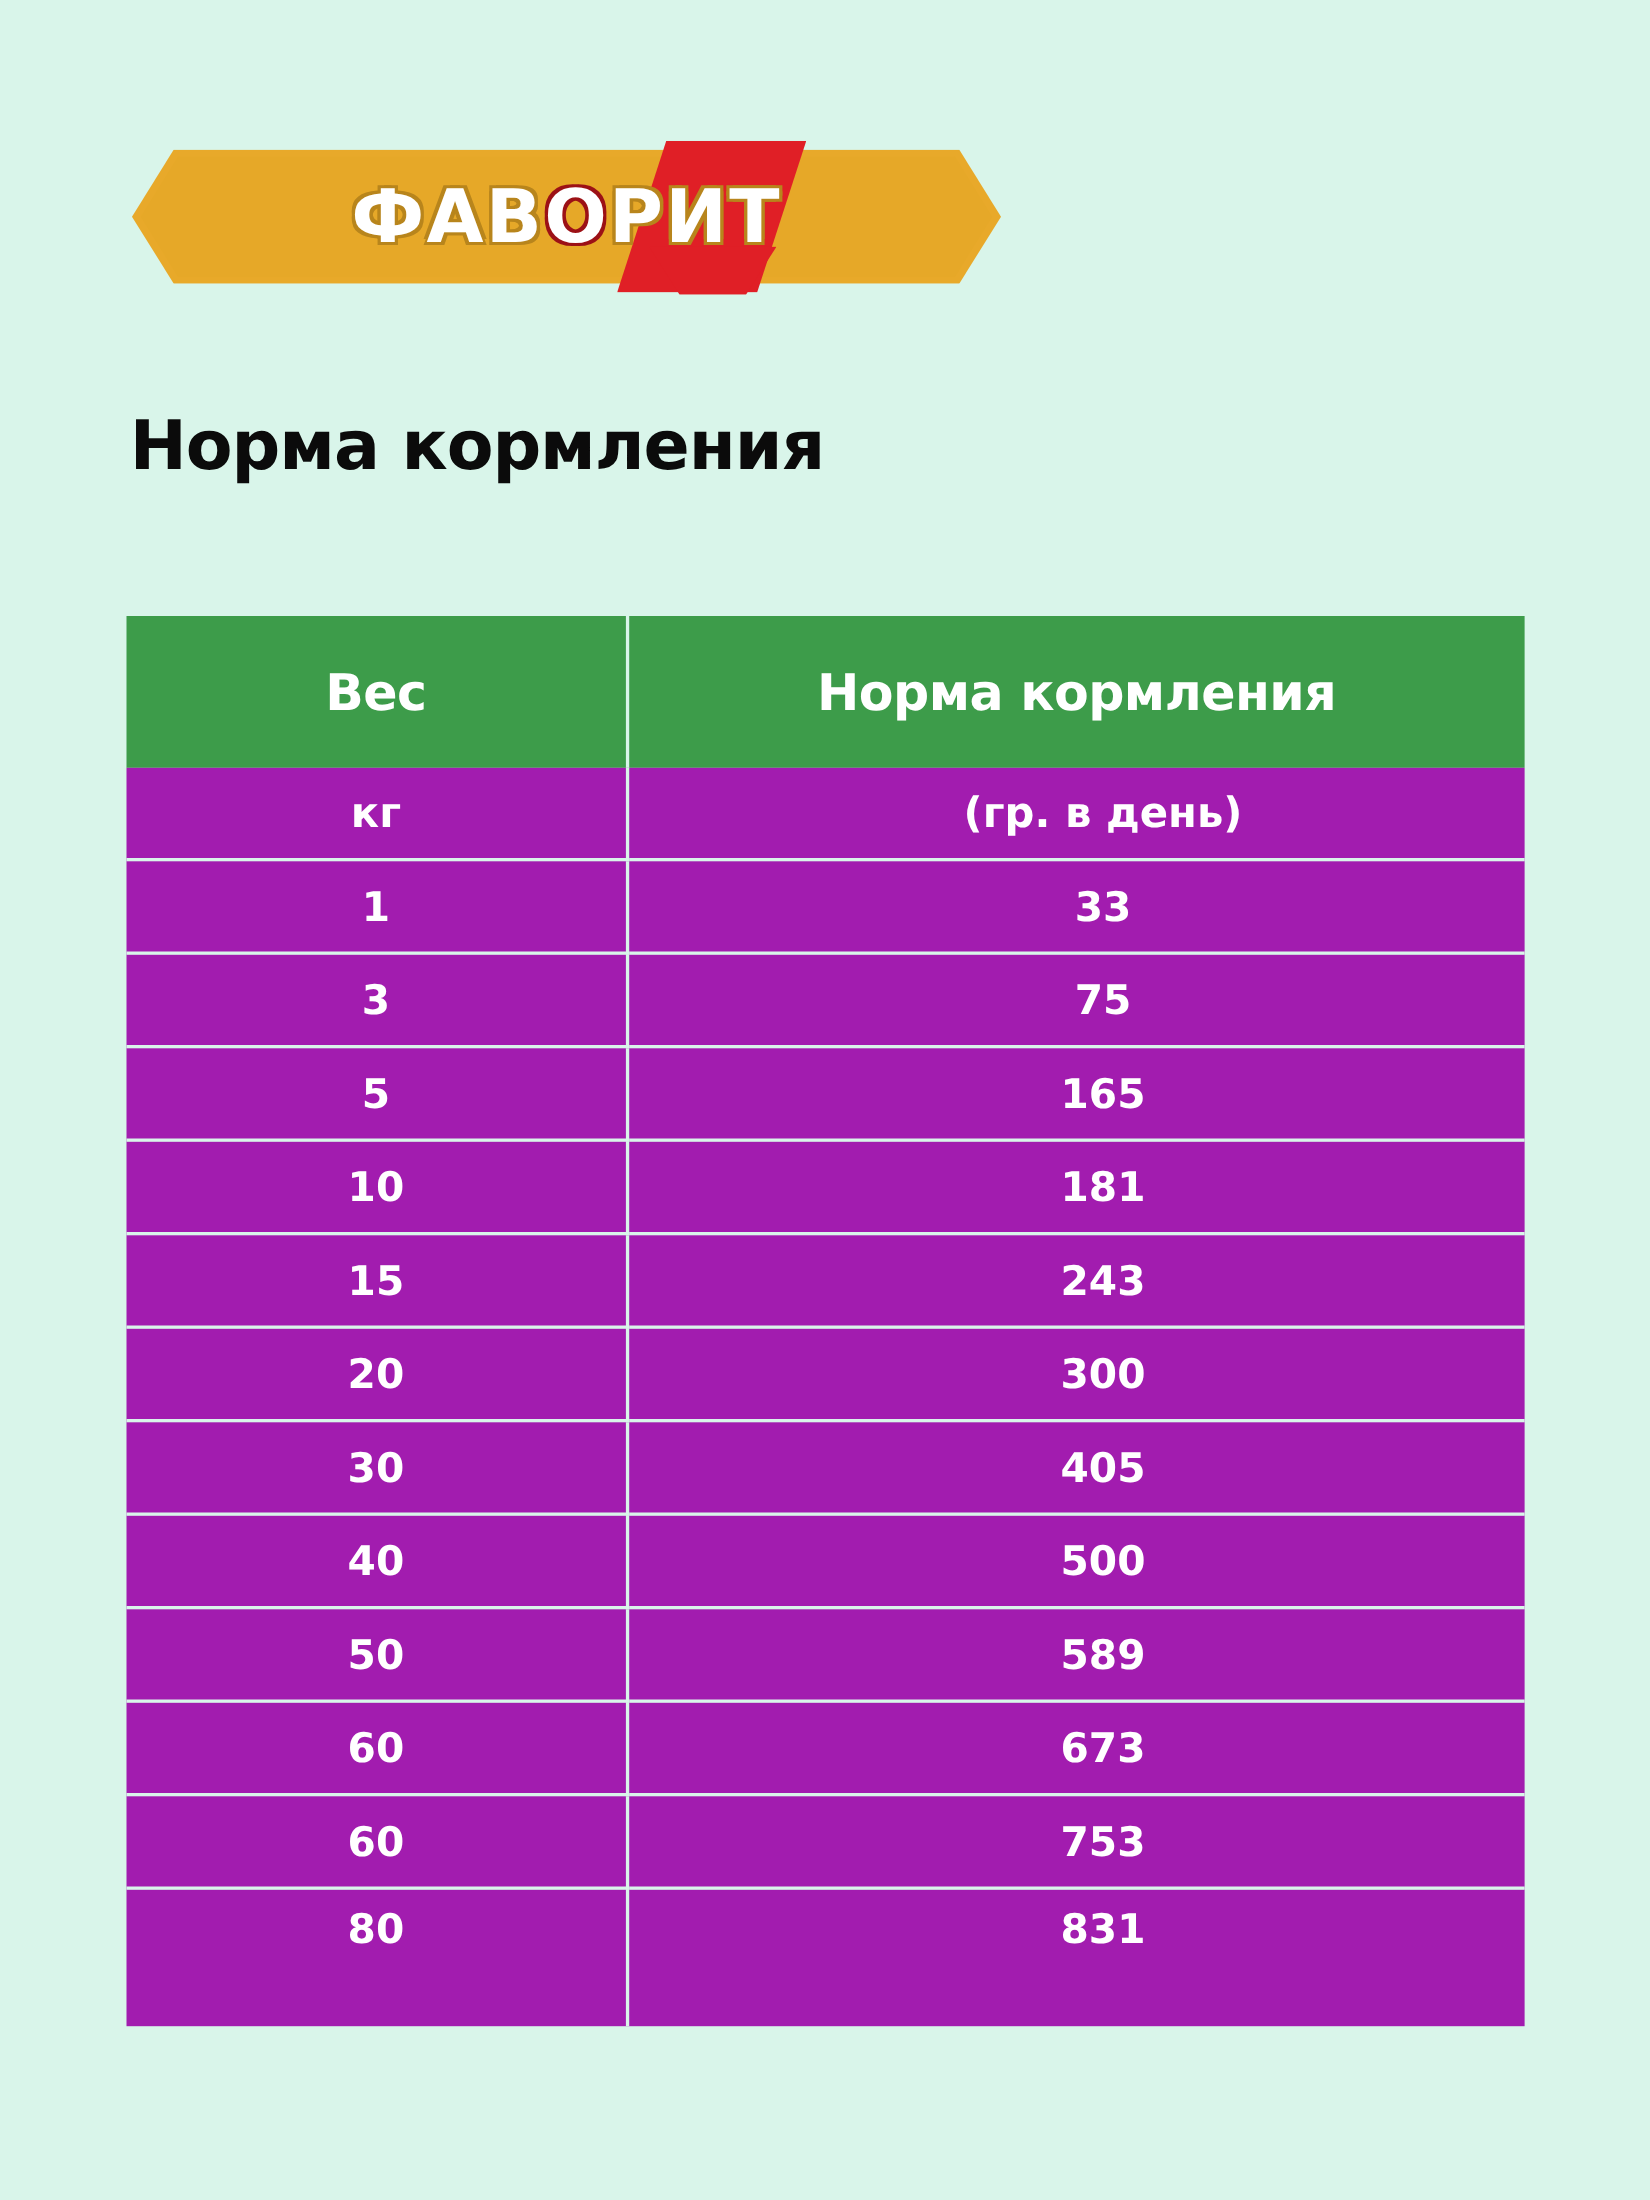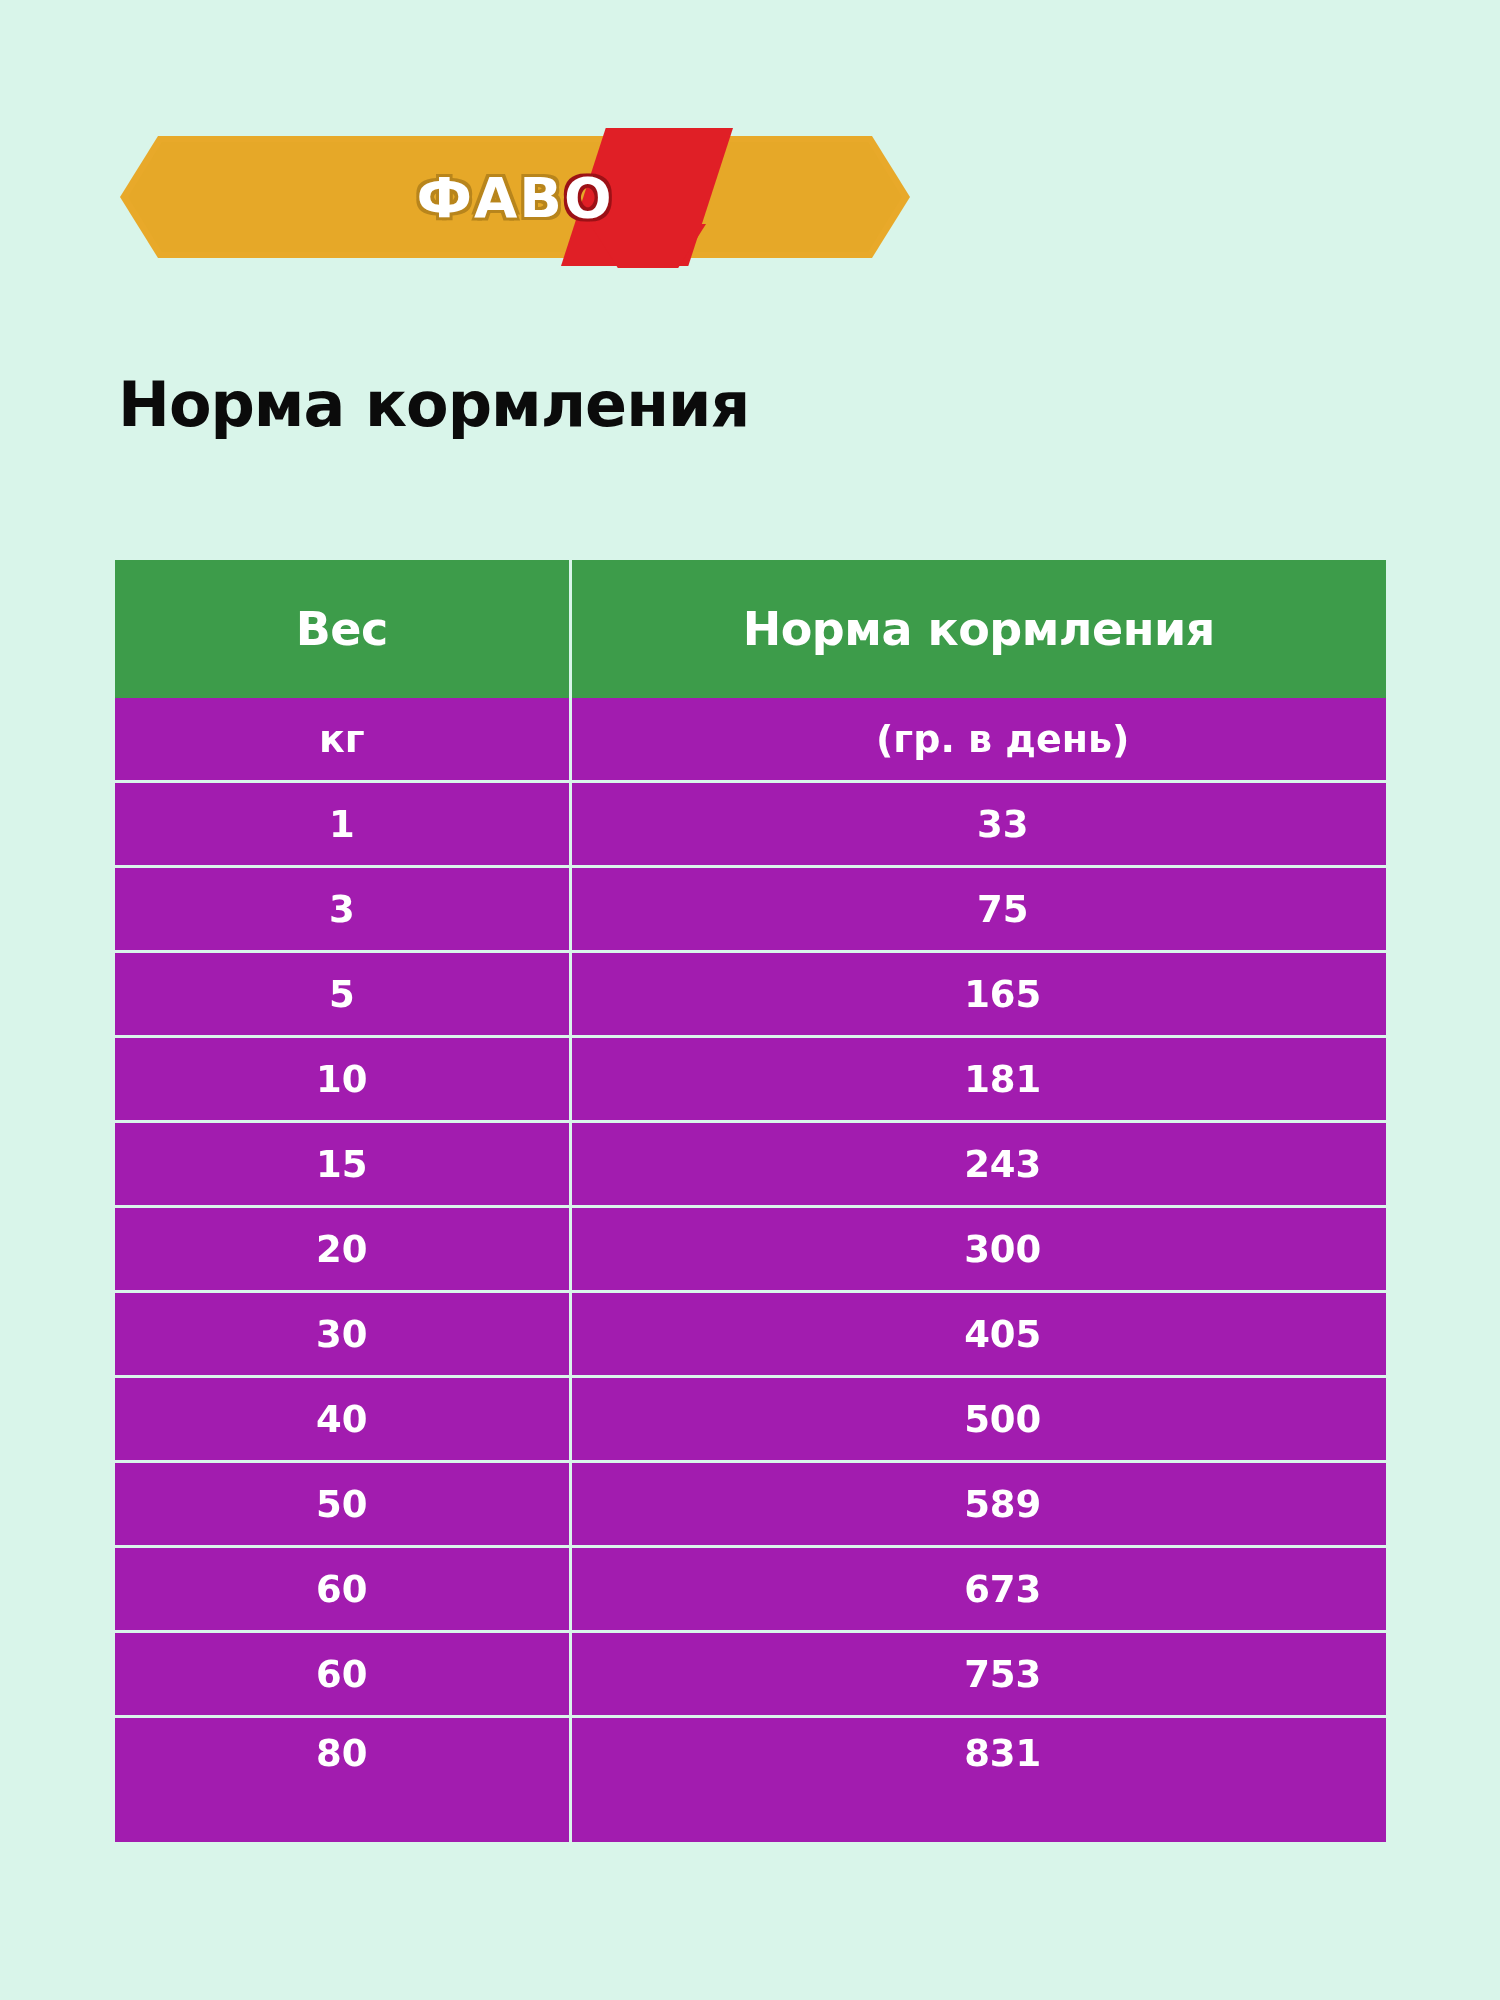--- a/index.html
+++ b/index.html
@@ -69,21 +69,21 @@
     position: absolute;
     left: 0;
     top: 0;
     width: 790px;
     height: 138px;
     display: flex;
     align-items: center;
     justify-content: center;
     font-family: "DejaVu Sans", sans-serif;
     font-weight: bold;
-    font-size: 56px;
+    font-size: 67px;
     letter-spacing: 2px;
     color: #ffffff;
     text-shadow:
       -3px -3px 0 #b8851c,
        3px -3px 0 #b8851c,
       -3px  3px 0 #b8851c,
        3px  3px 0 #b8851c;
     white-space: nowrap;
   }
   .logo-text .digit {
@@ -169,20 +169,21 @@
 
   <div class="logo-wrap">
     <div class="logo-banner">
       <div class="logo-banner-inner"></div>
     </div>
     <div class="logo-red"></div>
     <div class="logo-red-notch"></div>
     <div class="logo-text">
         <span>ФАВ</span>
         <span class="digit">О</span>
+        <span>РИТ</span>
       </div>
   </div>
 
   <div class="heading">Норма кормления</div>
 
   <div class="table-wrap">
     <table class="feed-table">
       <colgroup>
         <col class="c1">
         <col class="c2">

